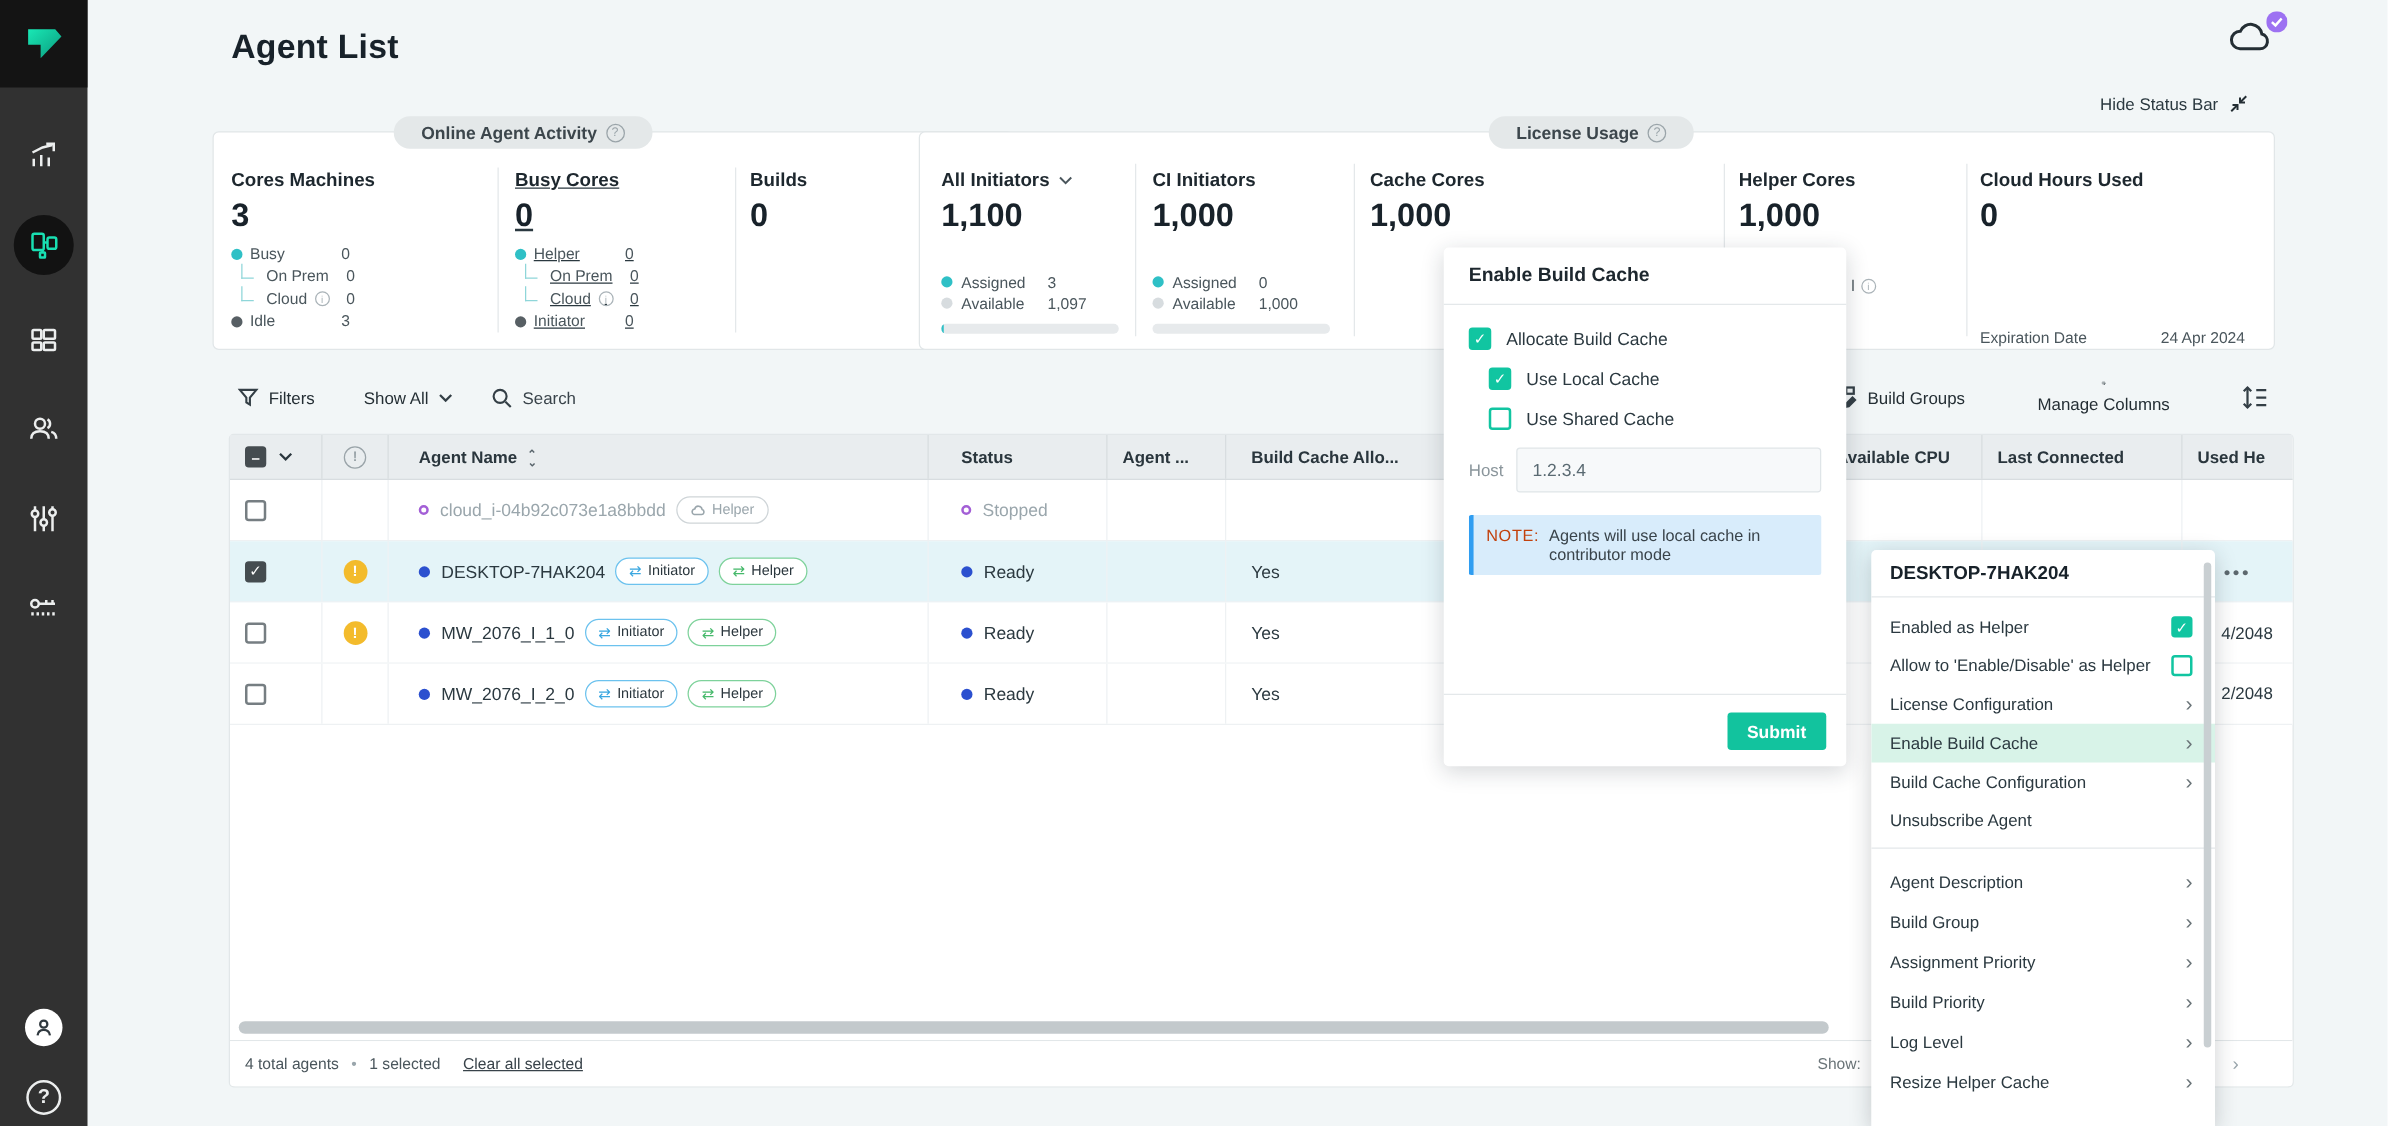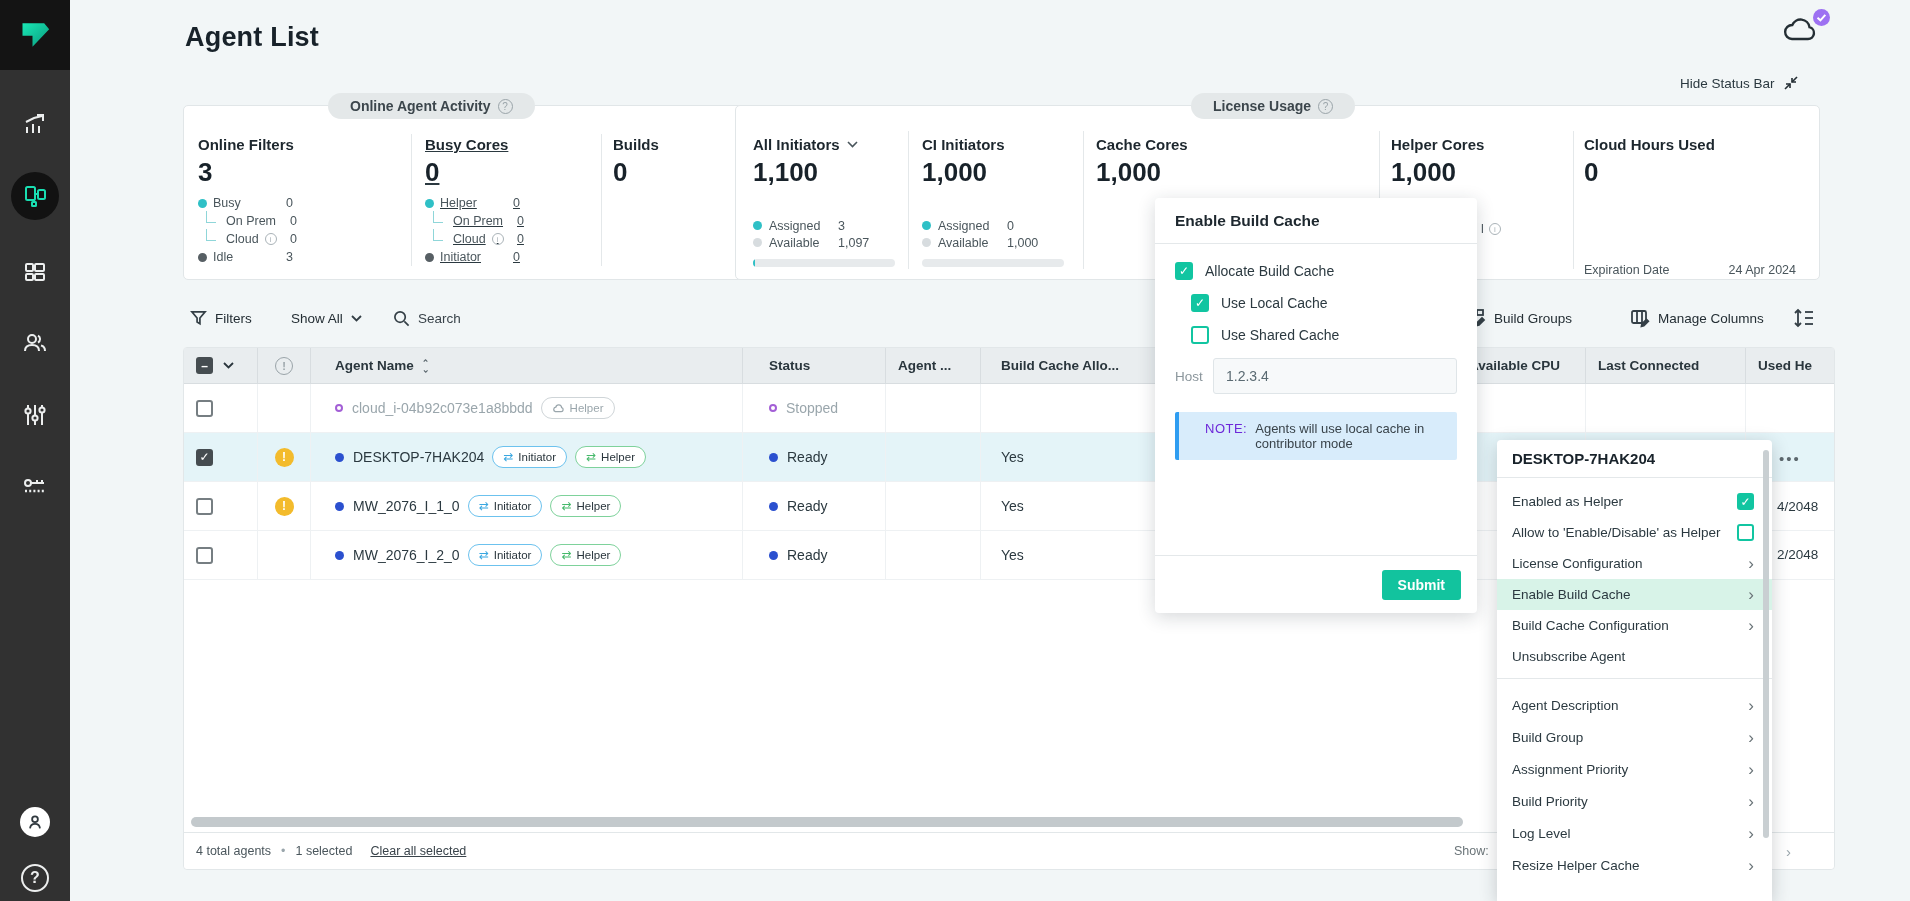--- a/index.html
+++ b/index.html
@@ -81,21 +81,21 @@
   .dialog { position:absolute; left:1155px; top:198px; width:322px; height:415px; background:#fff; border-radius:4px; box-shadow:0 4px 18px rgba(30,40,50,.18); z-index:40; }
   .dialog-title { height:46px; display:flex; align-items:center; padding-left:20px; font-size:15.5px; font-weight:700; color:#1d272e; border-bottom:1px solid #e4e8ea; }
   .cb { width:18px; height:18px; border:2px solid #11c5a1; border-radius:3px; background:#fff; color:transparent; font-size:12px; display:inline-flex; align-items:center; justify-content:center; flex:none; }
   .cb.checked { background:#11c5a1; color:#fff; }
   .cb-row { display:flex; align-items:center; gap:12px; font-size:14px; color:#2b3940; margin:0 0 14px 20px; cursor:pointer; }
   .cb-row.indent { margin-left:36px; }
   .fld-row { display:flex; align-items:center; margin:0 20px 0 20px; }
   .fld-label { width:38px; font-size:13.5px; color:#8b969c; }
   .fld-input { flex:1; height:36px; background:#f7f9fa; border:1px solid #dfe5e8; border-radius:3px; padding:0 12px; font-size:14px; color:#5a6a72; font-family:"Liberation Sans",sans-serif; }
   .note { margin:0 20px; background:#d8ecfb; border-left:4px solid #2f9df1; border-radius:2px; display:flex; gap:8px; padding:9px 10px; font-size:13px; color:#39434a; }
-  .note b { font-weight:400; color:#6d28d9; letter-spacing:.5px;margin-left:16px; }
+  .note b { font-weight:400; color:#c2410c; letter-spacing:.5px; }
   .dialog-foot { position:absolute; left:0; bottom:0; width:100%; height:58px; border-top:1px solid #e4e8ea; display:flex; align-items:center; justify-content:flex-end; padding-right:16px; }
   .btn-submit { background:#12c39e; color:#fff; font-weight:700; font-size:14px; border:none; border-radius:3px; height:30px; padding:0 16px; cursor:pointer; font-family:"Liberation Sans",sans-serif; }
 
   
   .cmenu { position:absolute; left:1497px; top:440px; width:275px; height:461px; background:#fff; border-radius:4px 4px 0 0; box-shadow:0 4px 18px rgba(30,40,50,.22); z-index:50; overflow:hidden; }
   .cmenu-title { height:38px; display:flex; align-items:center; padding-left:15px; font-size:15px; font-weight:700; color:#18222a; border-bottom:1px solid #e4e8ea; }
   .mitem { height:31px; display:flex; align-items:center; justify-content:space-between; padding:0 18px 0 15px; font-size:13.5px; color:#2b3940; cursor:pointer; }
   .mitem.hl { background:#d8f3e8; }
   .mitem .arrow { color:#6a7478; font-size:17px; line-height:1; }
   .mitem .cb { width:17px; height:17px; }
@@ -203,30 +203,30 @@
   <div class="hide-bar">
     <span>Hide Status Bar</span>
     <svg width="16" height="16" viewBox="0 0 16 16" style="stroke:#242e34;fill:none;stroke-width:1.6;">
       <line x1="2" y1="14" x2="7" y2="9"></line>
         <polyline points="3,9 7,9 7,13"></polyline>
       <line x1="14" y1="2" x2="9" y2="7"></line>
         <polyline points="13,7 9,7 9,3"></polyline>
     </svg>
   </div>
 
-  <div class="card" style="left:183px;top:105px;width:641px;height:175px;">
+  <div class="card" style="left:170px;top:105px;width:641px;height:175px;">
     <div class="pill" style="left:144px;">
       <span>Online Agent Activity</span>
       <span class="info-dot">?</span>
     </div>
     <div class="divider-v" style="left:227px;top:28px;height:132px;"></div>
     <div class="divider-v" style="left:417px;top:28px;height:132px;"></div>
 
     <div class="abs" style="left:14px;top:30px;width:205px;">
-      <div class="stat-label">Online Filters</div>
+      <div class="stat-label">Cores Machines</div>
       <div class="stat-value">3</div>
       <div style="margin-top:6px;">
         <div class="tree-row">
             <span class="t-label">
               <span class="dot dot-teal"></span>
               <span>Busy</span>
             </span>
             <span>0</span>
           </div>
         <div class="tree-row" style="padding-left:4px;">
@@ -403,21 +403,21 @@
 
   <div class="tool" style="left:1466px;">
     <svg width="20" height="20" viewBox="0 0 20 20">
       <rect x="2" y="2" width="6" height="5"></rect>
         <rect x="11" y="2" width="6" height="5"></rect>
         <rect x="2" y="10" width="6" height="5"></rect>
       <path d="M11 15 l5 -5 l2 2 l-5 5 l-2.5 .5 z" fill="#343f46"></path>
     </svg>
     <span>Build Groups</span>
   </div>
-  <div class="tool" style="left:1630px;">
+  <div class="tool" style="left:1630px;flex-direction:column;">
     <svg width="20" height="20" viewBox="0 0 20 20">
       <rect x="2" y="3" width="14" height="12" rx="1.5"></rect>
         <line x1="7" y1="3" x2="7" y2="15"></line>
         <line x1="12" y1="3" x2="12" y2="15"></line>
       <path d="M12 16 l4.5 -4.5 l1.8 1.8 l-4.5 4.5 l-2.3 .5 z" fill="#343f46"></path>
     </svg>
     <span>Manage Columns</span>
   </div>
   <div class="tool" style="left:1793px;">
     <svg width="22" height="20" viewBox="0 0 22 20">

